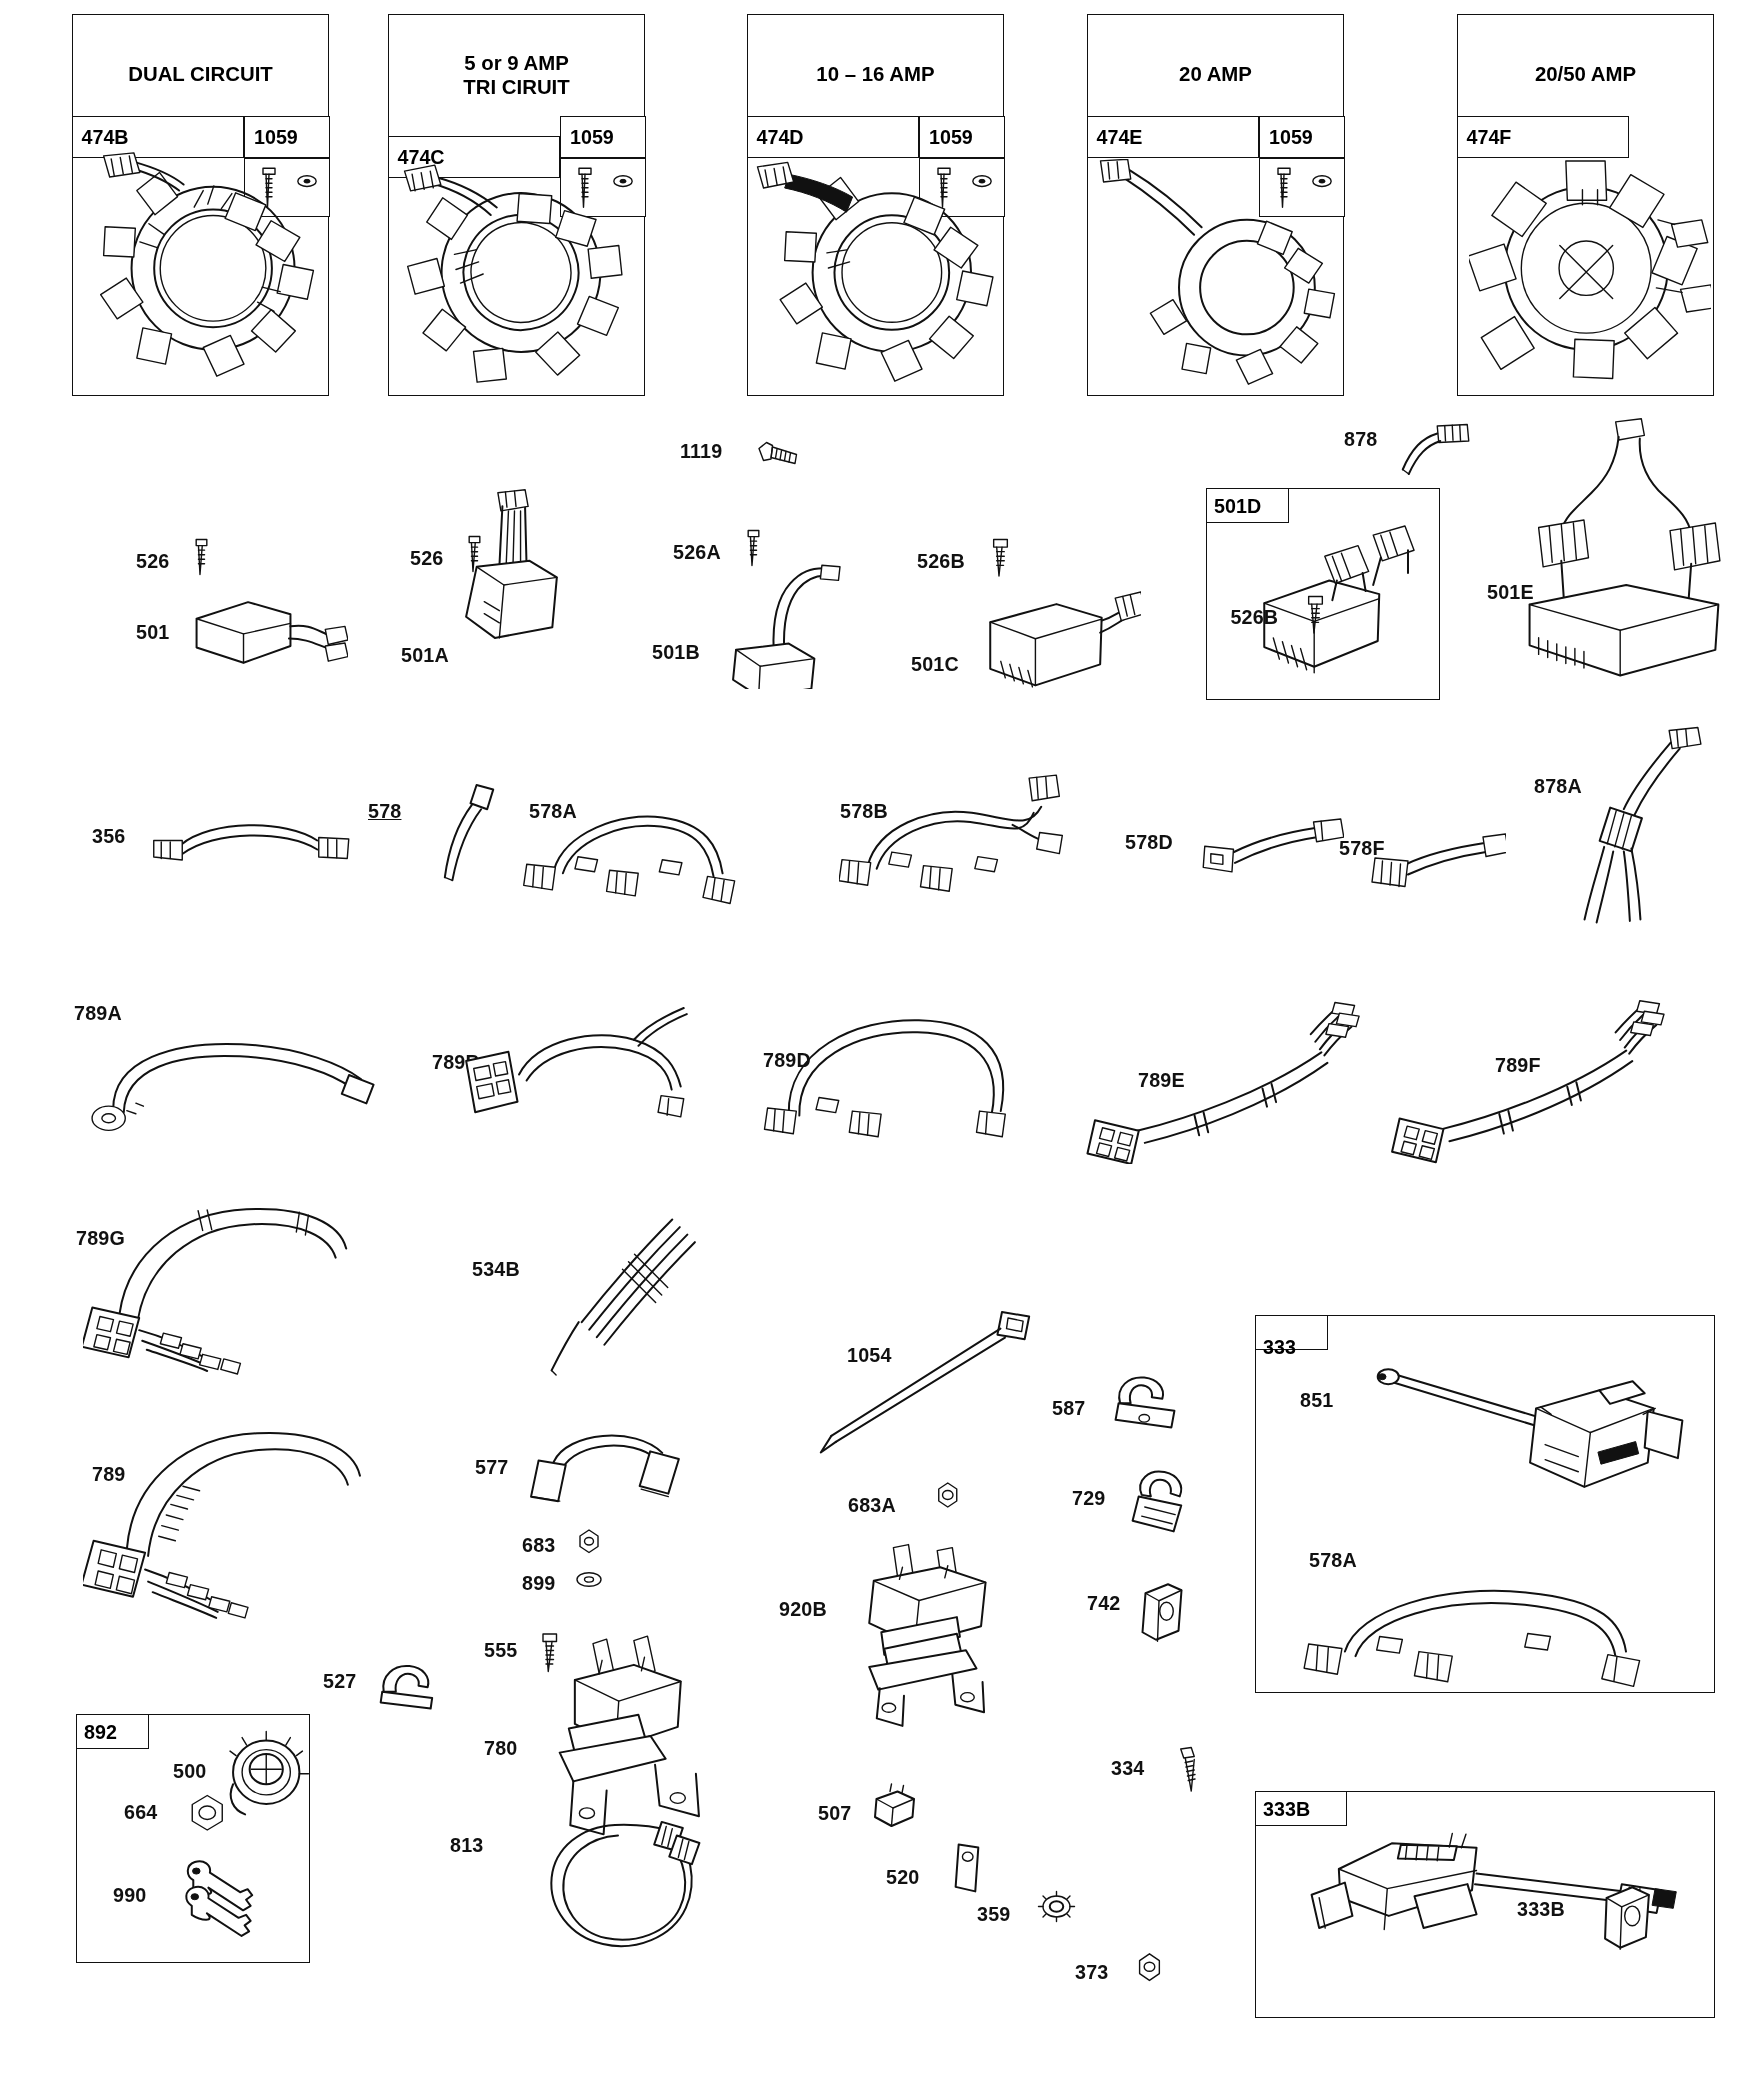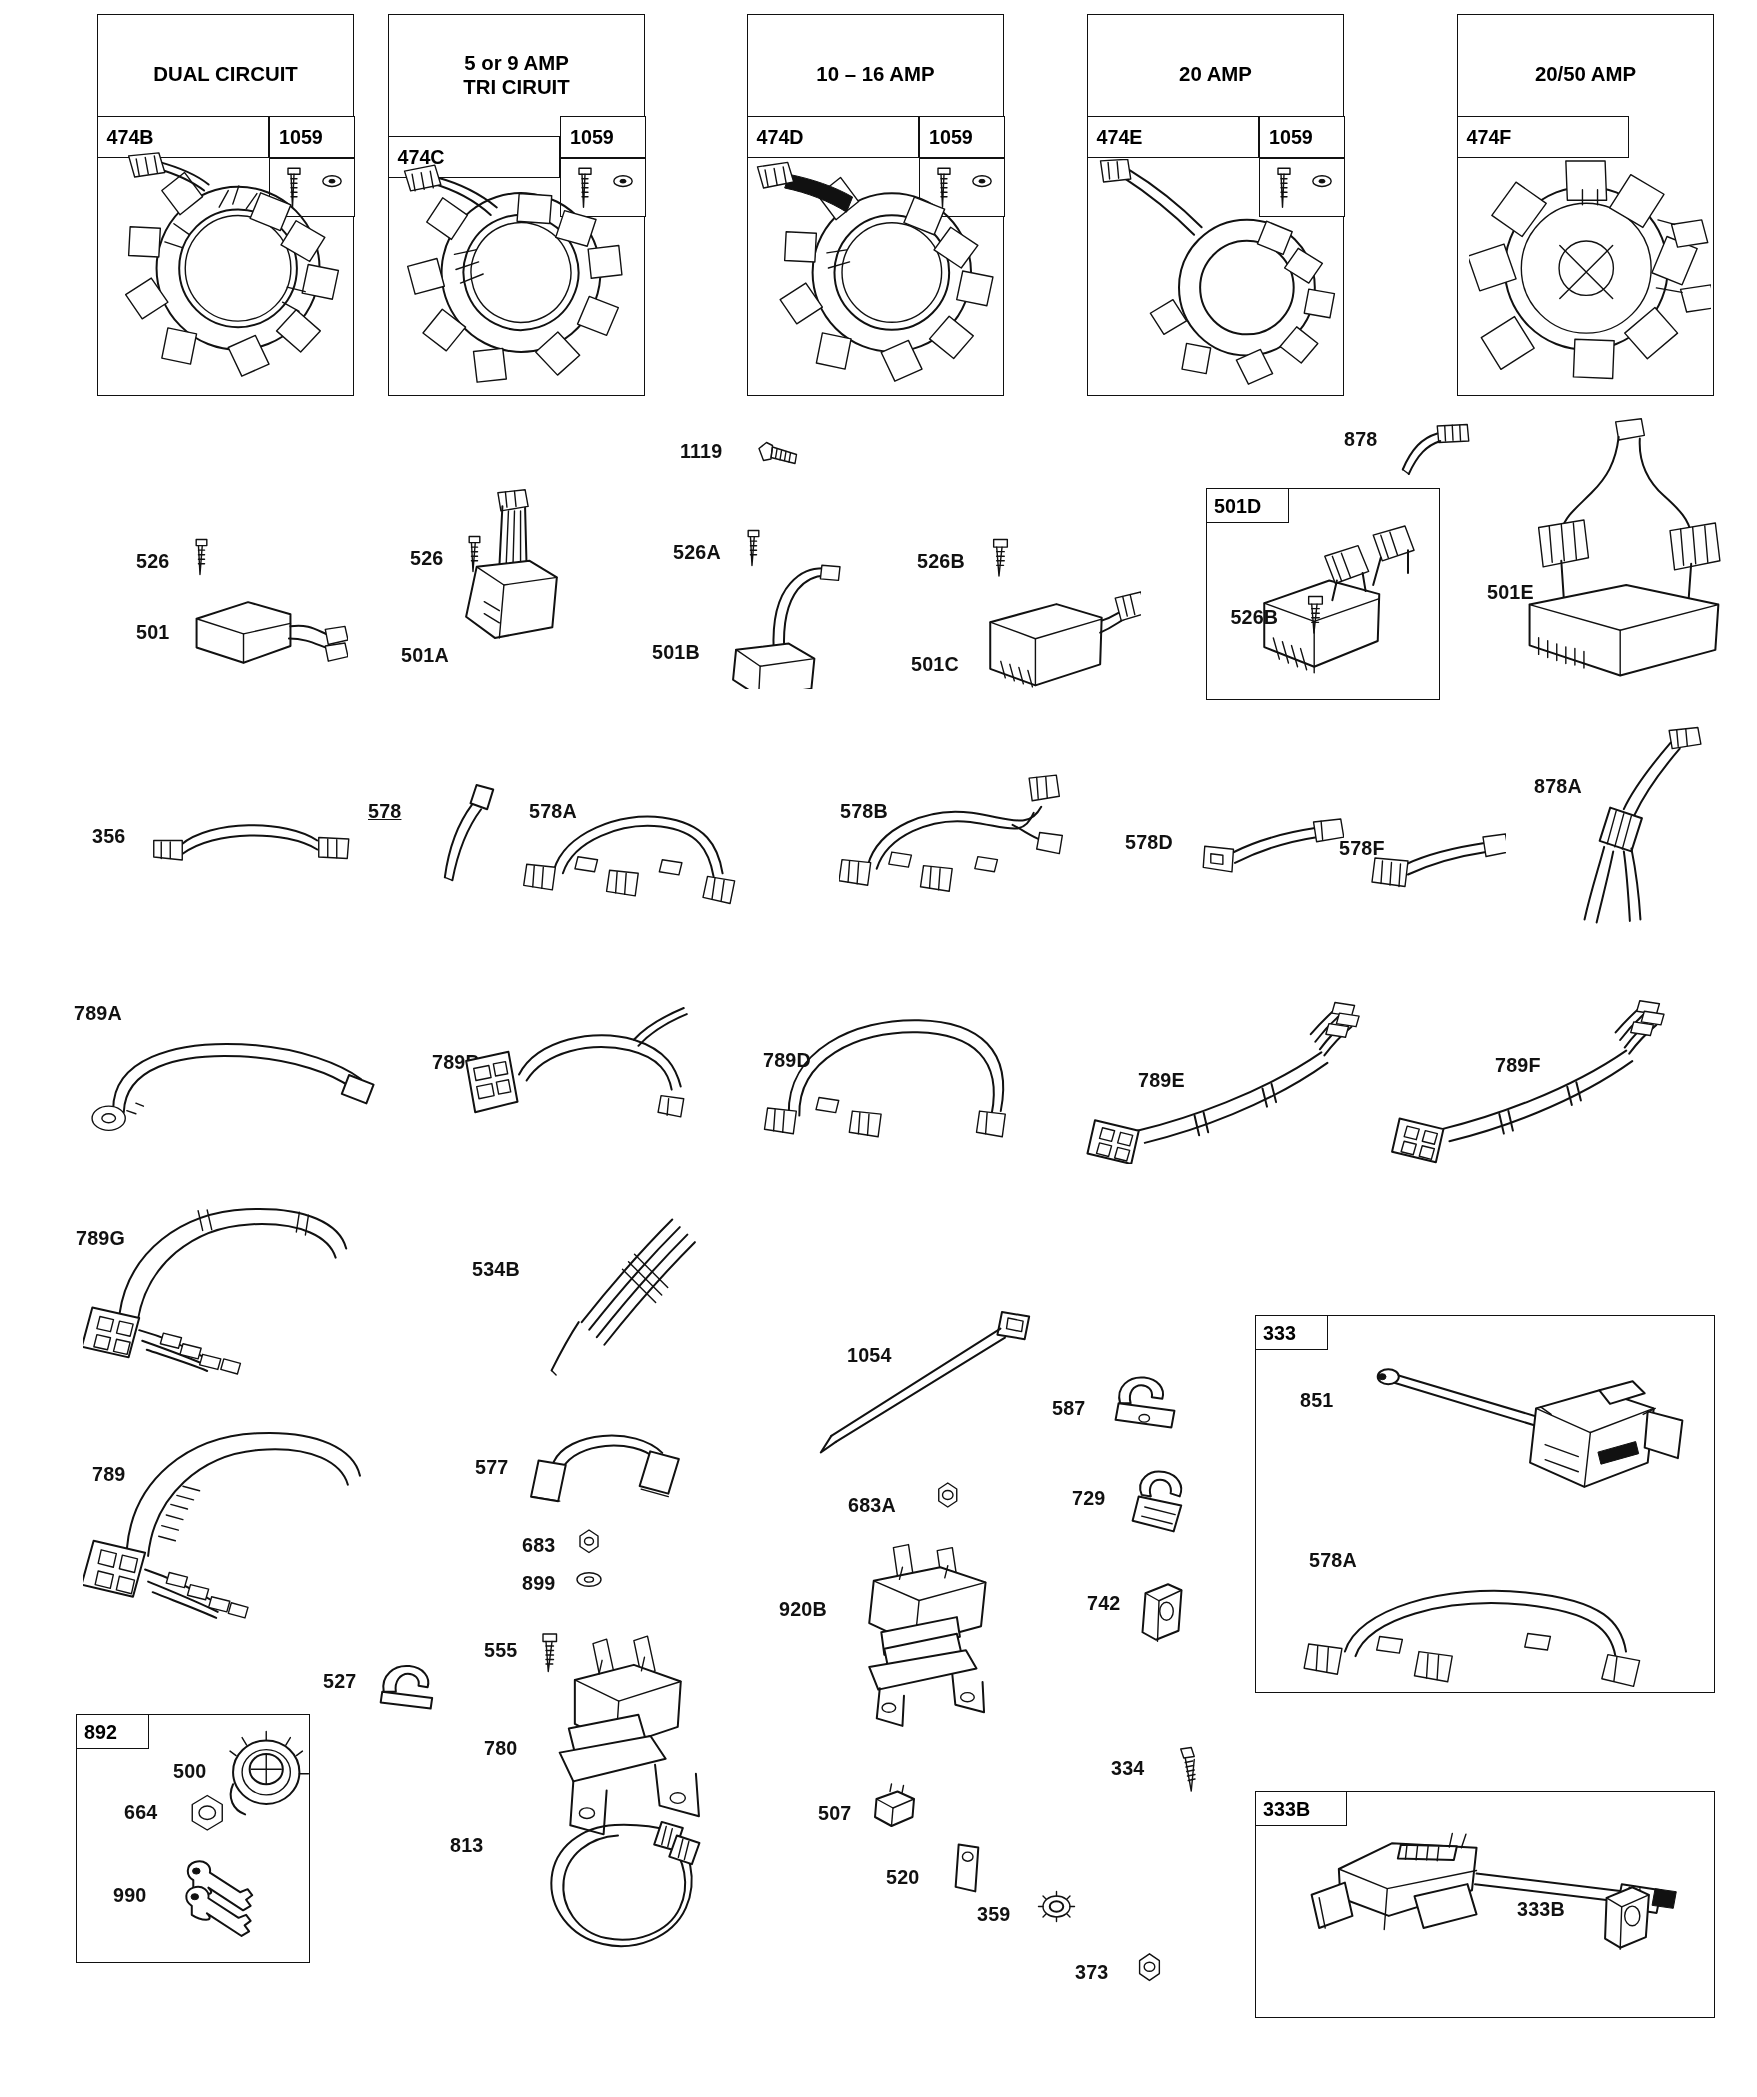--- a/index.html
+++ b/index.html
@@ -91,21 +91,21 @@
     fill: #111;
     stroke: #111;
     stroke-width: 1;
   }
 </style>
 </head>
 <body>
 
 <div id="sheet">
 
-  <div class="box" style="left:72px; top:13.6px; width:257px; height:382px;margin-left:25px;">
+  <div class="box" style="left:72px; top:13.6px; width:257px; height:382px;">
     <div class="boxTitle" style="top:47px;">DUAL CIRCUIT</div>
     <div class="cell" style="left:-1.5px; top:101px; width:172px; height:42px;">
       <div class="cellLbl" style="left:9px; top:9.8px;">474B</div>
     </div>
     <div class="cell" style="left:171px; top:101px; width:86px; height:42px;">
       <div class="cellLbl" style="left:9px; top:9.8px;">1059</div>
     </div>
     <div class="cell" style="left:171px; top:143px; width:86px; height:59px;"></div>
     <svg class="part" style="left:181px; top:150px;" width="30" height="47" viewBox="0 0 40 62">
       <path class="fillWT" d="M12 4 h16 v8 h-16 z"></path>
@@ -692,21 +692,21 @@
   <div class="lbl" style="left:1087px; top:1592px;">742</div>
   <svg class="part" style="left:1135px; top:1578px;" width="60" height="68" viewBox="0 0 80 90">
     <path class="fillW" d="M14 20 l30 -12 l18 8 l-4 54 l-30 12 l-18 -10 z"></path>
     <path class="lnT" d="M14 20 l18 10 l30 -14"></path>
     <path class="lnT" d="M32 30 l-2 54"></path>
     <ellipse class="lnT" cx="42" cy="44" rx="9" ry="12"></ellipse>
   </svg>
 
   <div class="box" style="left:1255px; top:1315px; width:460px; height:378px;">
     <div class="cell" style="left:-1.5px; top:-1.5px; width:73px; height:35px;">
-      <div class="cellLbl" style="left:7.6px; top:6px;">333</div>
+      <div class="cellLbl" style="left:7.6px; top:20px;">333</div>
     </div>
     <div class="lbl" style="left:44px; top:73px;">851</div>
     <svg class="part" style="left:91px; top:23px;" width="348" height="181" viewBox="0 0 460 240">
       <path class="ln" d="M60 46 L268 108"></path>
       <path class="ln" d="M62 58 L266 120"></path>
       <ellipse class="fillW" cx="54" cy="50" rx="14" ry="10"></ellipse>
       <ellipse class="fillK" cx="46" cy="50" rx="5" ry="4"></ellipse>
       <path class="fillW" d="M250 92 l84 -24 l72 24 l-8 72 l-84 32 l-72 -32 z"></path>
       <path class="lnT" d="M250 92 l72 32 l84 -32"></path>
       <path class="lnT" d="M322 124 l-8 72"></path>

